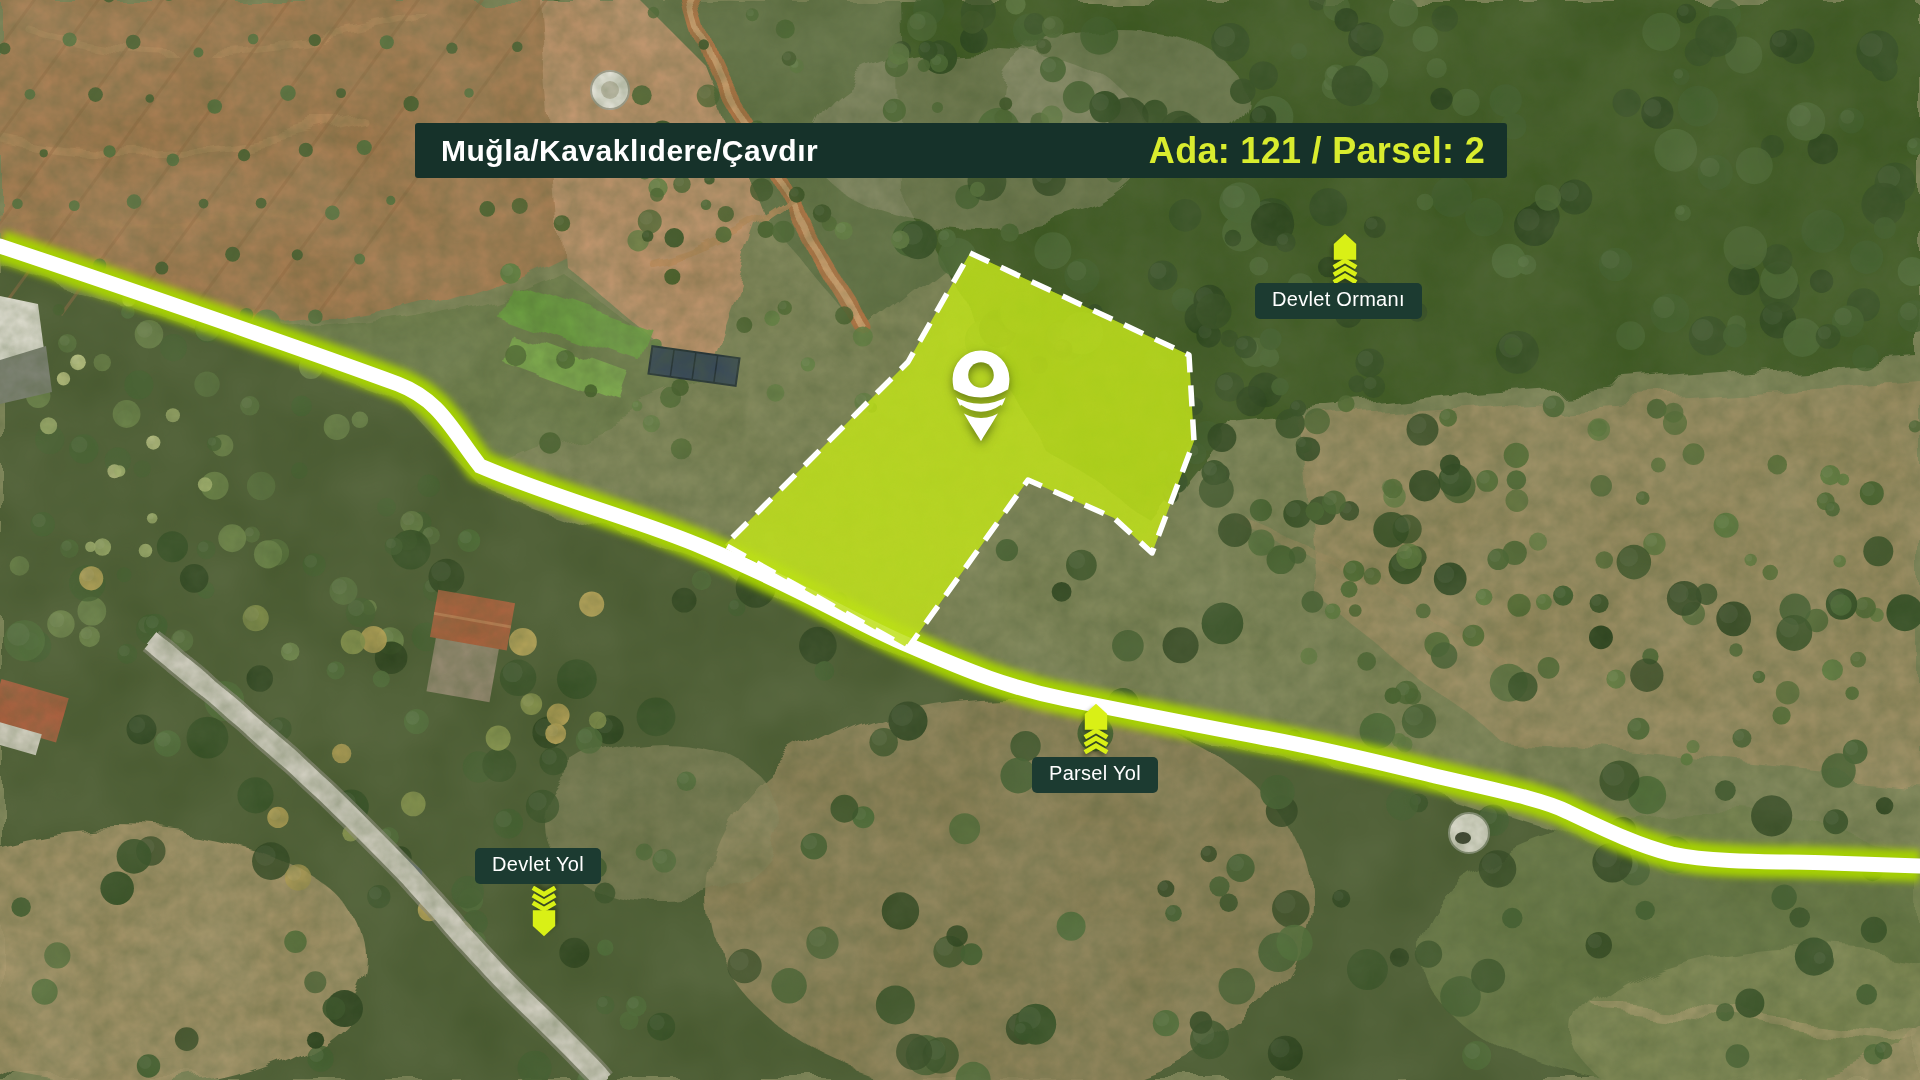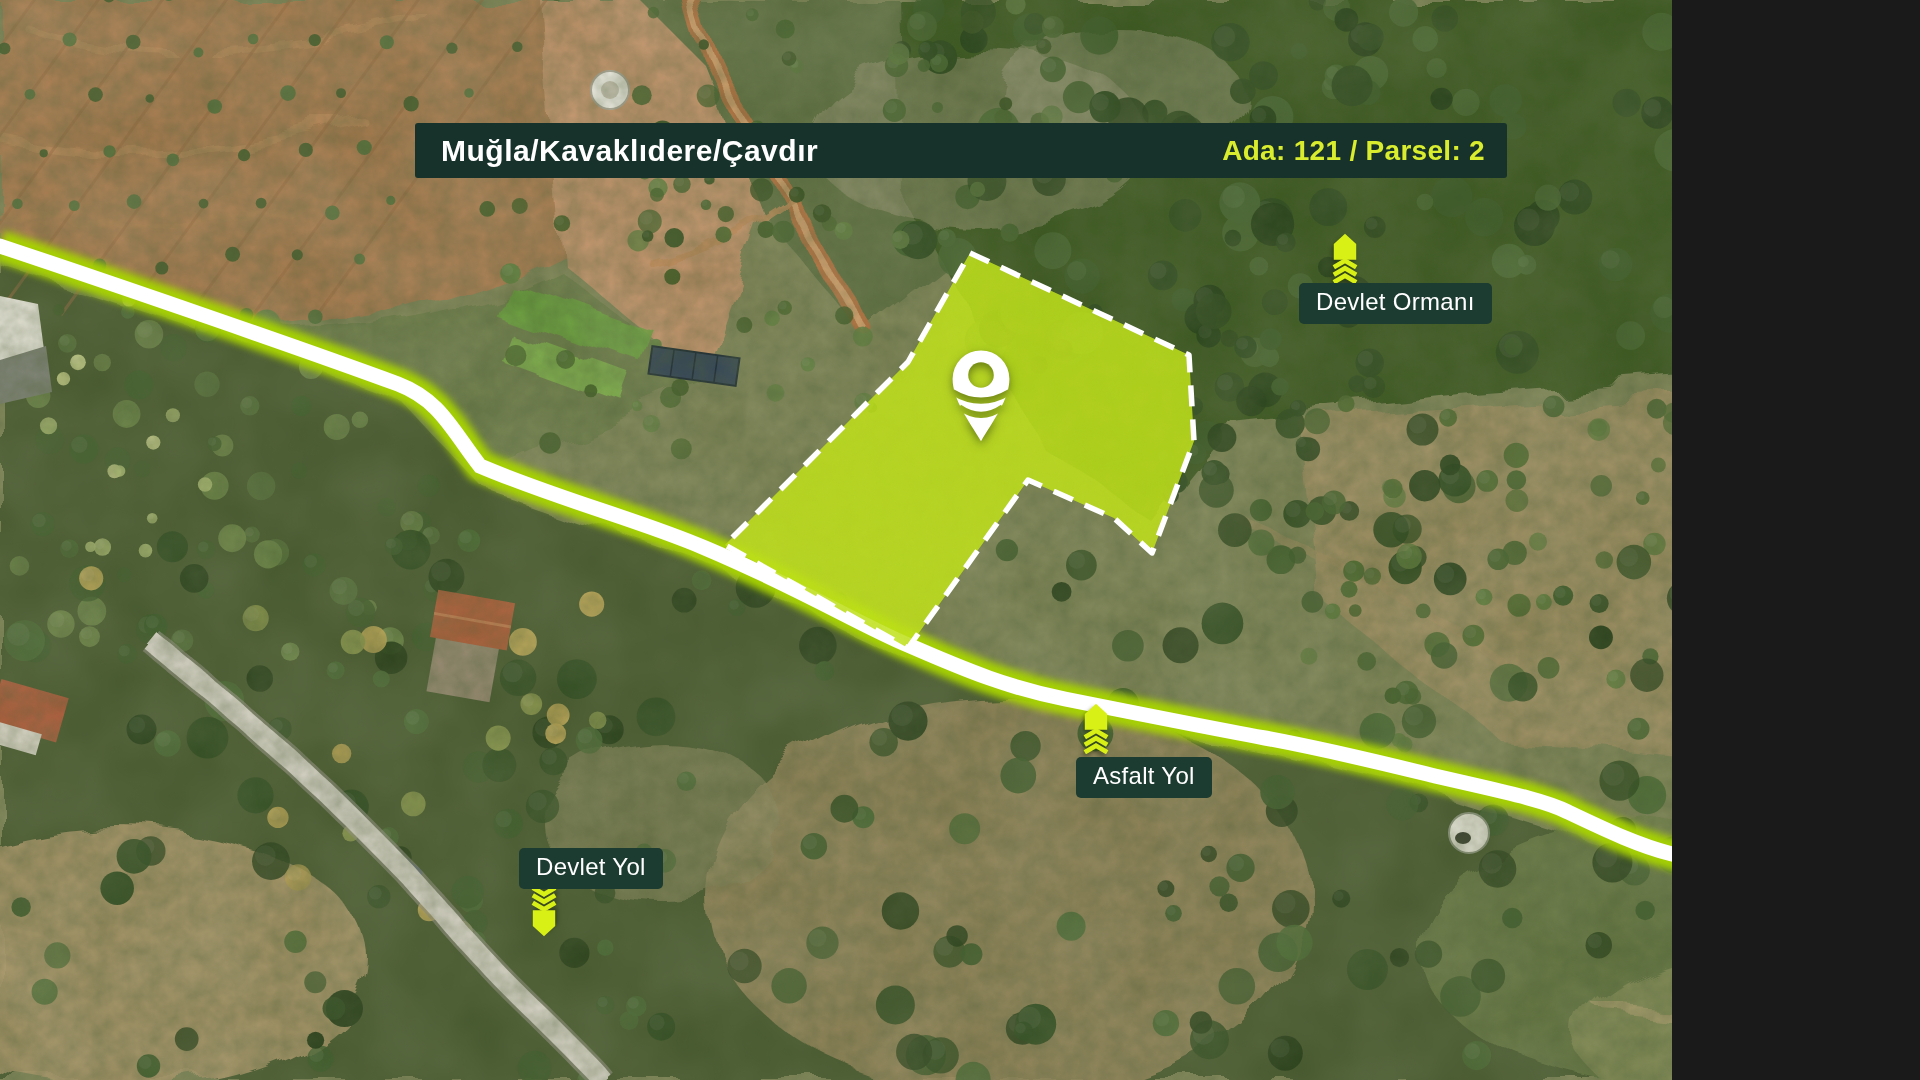--- a/index.html
+++ b/index.html
@@ -1,28 +1,28 @@
 <!DOCTYPE html>
 <html><head>
 <meta charset="utf-8">
 <style>
   html,body{margin:0;padding:0;background:#1a1a1a;}
-  .scene{position:relative;width:1672px;height:1080px;overflow:hidden;
+  .scene{position:relative;width:1920px;height:1080px;overflow:hidden;
          font-family:"Liberation Sans",sans-serif;background:#c2410c;}
   .scene svg.bg{position:absolute;left:0;top:0;}
 
   
   .header-bar{position:absolute;left:415px;top:123px;width:1092px;height:55px;
     background:#16322A;border-radius:3px;display:flex;align-items:center;
     justify-content:space-between;padding:0 22px 0 26px;box-sizing:border-box;z-index:30;}
   .header-title{color:#ffffff;font-size:30px;font-weight:600;letter-spacing:.5px;white-space:nowrap;}
-  .header-badge{color:#D9EC2E;font-size:28px;font-weight:700;letter-spacing:.3px;white-space:nowrap;}
-
-  .map-label{position:absolute;background:#1C3B31;color:#fff;font-size:24px;font-weight:500;
-    padding:5px 17px 8px;border-radius:5px;white-space:nowrap;z-index:25;letter-spacing:.3px;margin-left:44px;}
+  .header-badge{color:#D9EC2E;font-size:36px;font-weight:700;letter-spacing:.3px;white-space:nowrap;}
+
+  .map-label{position:absolute;background:#1C3B31;color:#fff;font-size:20px;font-weight:500;
+    padding:5px 17px 8px;border-radius:5px;white-space:nowrap;z-index:25;letter-spacing:.3px;}
   .label-forest{left:1255px;top:283px;}
   .label-resmi {left:1032px;top:757px;}
   .label-asfalt{left:475px;top:848px;}
 
   .marker{position:absolute;width:28px;height:52px;z-index:24;
     filter:drop-shadow(-2px 3px 2px rgba(20,30,0,.45));}
   .marker.down{transform:rotate(180deg);}
   .marker-forest{left:1331px;top:232px;}
   .marker-resmi {left:1082px;top:702px;}
   .marker-asfalt{left:530px;top:886px;}
@@ -1131,15 +1131,15 @@
   <svg class="marker down marker-asfalt" viewBox="0 0 30 54">
     <g fill="#d9f016" stroke="#d9f016">
       <path d="M15 1 L27 12 V29 H3 V12 Z" stroke="none"></path>
       <path d="M3 37 L15 30 L27 37" fill="none" stroke-width="5"></path>
       <path d="M3 45 L15 38 L27 45" fill="none" stroke-width="5"></path>
       <path d="M3 53 L15 46 L27 53" fill="none" stroke-width="5"></path>
     </g>
   </svg>
 
   <div class="map-label label-forest">Devlet Ormanı</div>
-  <div class="map-label label-resmi">Asfalt Yol</div>
+  <div class="map-label label-resmi">Parsel Yol</div>
   <div class="map-label label-asfalt">Devlet Yol</div>
 </div>
 
 </body></html>

